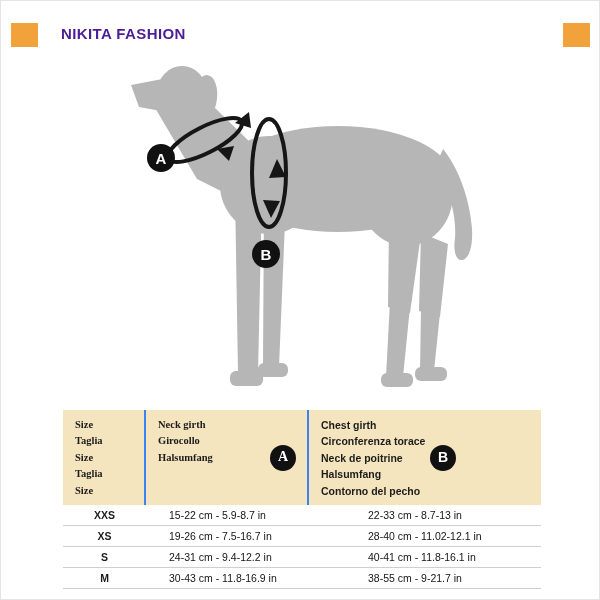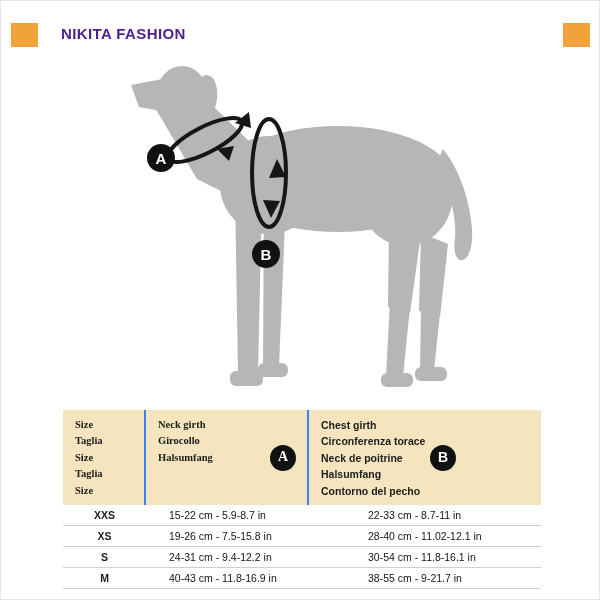--- a/index.html
+++ b/index.html
@@ -172,32 +172,32 @@
         <div>Neck de poitrine</div>
         <div>Halsumfang</div>
         <div>Contorno del pecho</div>
         <div class="circle-badge">B</div>
       </div>
     </div>
 
     <div class="t-row">
       <div class="cell-size">XXS</div>
       <div class="cell-neck">15-22 cm - 5.9-8.7 in</div>
-      <div class="cell-chest">22-33 cm - 8.7-11 in</div>
+      <div class="cell-chest">22-33 cm - 8.7-13 in</div>
     </div>
     <div class="t-row">
       <div class="cell-size">XS</div>
-      <div class="cell-neck">19-26 cm - 7.5-15.8 in</div>
+      <div class="cell-neck">19-26 cm - 7.5-16.7 in</div>
       <div class="cell-chest">28-40 cm - 11.02-12.1 in</div>
     </div>
     <div class="t-row">
       <div class="cell-size">S</div>
       <div class="cell-neck">24-31 cm - 9.4-12.2 in</div>
-      <div class="cell-chest">30-54 cm - 11.8-16.1 in</div>
+      <div class="cell-chest">40-41 cm - 11.8-16.1 in</div>
     </div>
     <div class="t-row">
       <div class="cell-size">M</div>
-      <div class="cell-neck">40-43 cm - 11.8-16.9 in</div>
+      <div class="cell-neck">30-43 cm - 11.8-16.9 in</div>
       <div class="cell-chest">38-55 cm - 9-21.7 in</div>
     </div>
   </div>
 
 </div>
 
 </body></html>

